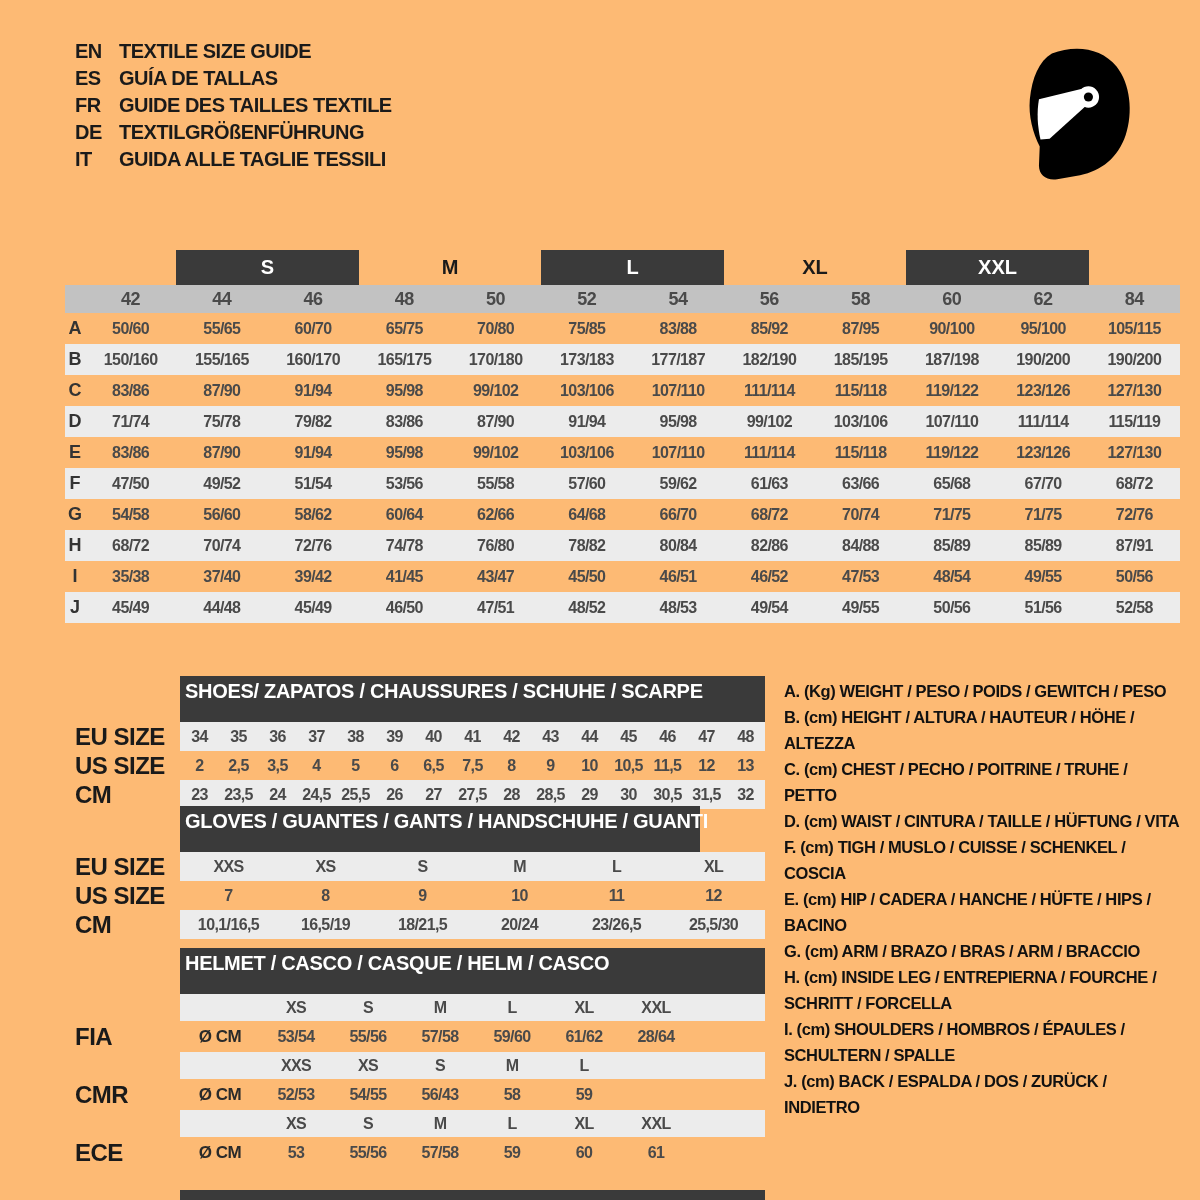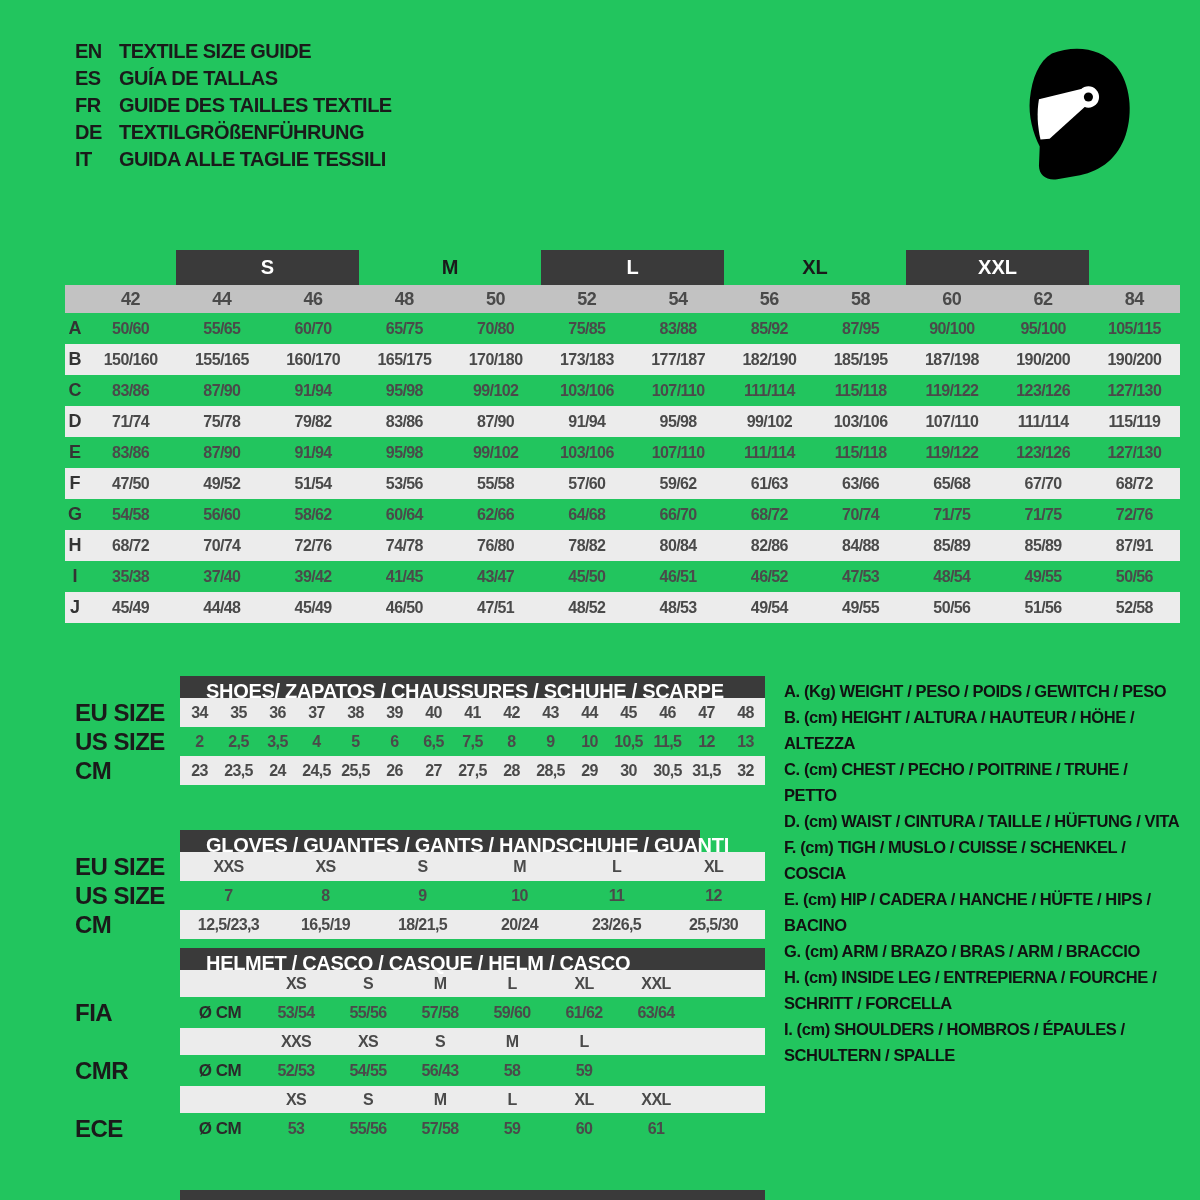--- a/index.html
+++ b/index.html
@@ -1,16 +1,16 @@
 <!DOCTYPE html>
 <html><head>
 <meta charset="utf-8">
 <style>
   html,body{margin:0;padding:0;background:#fff;}
-  #page{position:relative;width:1200px;height:1200px;background:#22c55e;overflow:hidden;
+  #page{position:relative;width:1200px;height:1200px;background:#fdba74;overflow:hidden;
         font-family:"Liberation Sans","DejaVu Sans",sans-serif;color:#1a1a1a;}
 
   
   .lang-block{position:absolute;left:75px;top:38px;}
   .lang-row{display:grid;grid-template-columns:44px auto;height:27px;align-items:center;}
   .lang-code,.lang-title{font-weight:bold;font-size:20px;letter-spacing:-0.5px;color:#1a1a1a;white-space:nowrap;}
 
   
   .helmet-logo{position:absolute;left:972px;top:26px;width:175px;height:180px;}
 
@@ -31,21 +31,21 @@
   .nb-cell{text-align:center;font-weight:bold;font-size:18px;color:#4a4a4a;letter-spacing:-0.5px;}
   .mt-row{display:grid;grid-template-columns:20px repeat(12,1fr);height:31px;align-items:center;}
   .mt-rows > .mt-row:nth-child(even){background:#ececec;}
   .mt-label{text-align:center;font-weight:bold;font-size:18px;color:#333;}
   .mt-cell{text-align:center;font-weight:bold;font-size:16px;color:#4a4a4a;letter-spacing:-0.6px;white-space:nowrap;}
   .dc{display:contents;}
 
   
   .mini{position:absolute;left:65px;width:1115px;}
   .sec-header{margin-left:115px;background:#3a3a3a;color:#fff;font-weight:bold;font-size:20px;
-              letter-spacing:-0.3px;height:22px;line-height:30px;padding-left:26px;box-sizing:border-box;
+              letter-spacing:-0.3px;height:46px;line-height:30px;padding-left:5px;box-sizing:border-box;
               white-space:nowrap;}
   .sec-header.w-shoes,.sec-header.w-helmet{width:585px;}
   .sec-header.w-gloves{width:520px;}
   .stripe{background-image:linear-gradient(#ececec,#ececec);background-repeat:no-repeat;
           background-position:115px 0;background-size:585px 100%;}
   .row-label{font-weight:bold;font-size:24px;color:#1a1a1a;text-align:left;padding-left:10px;
              letter-spacing:-0.5px;white-space:nowrap;}
   .cell{text-align:center;font-weight:bold;font-size:16px;color:#4a4a4a;letter-spacing:-0.6px;white-space:nowrap;}
 
   .sh-row{display:grid;grid-template-columns:115px repeat(15,39px) 1fr;height:29px;align-items:center;}
@@ -216,61 +216,61 @@
       </div>
         <div class="sh-row stripe-candidate stripe">
         <span class="row-label">CM</span>
         <span class="dc">
           
         <span class="cell">23</span><span class="cell">23,5</span><span class="cell">24</span><span class="cell">24,5</span><span class="cell">25,5</span><span class="cell">26</span><span class="cell">27</span><span class="cell">27,5</span><span class="cell">28</span><span class="cell">28,5</span><span class="cell">29</span><span class="cell">30</span><span class="cell">30,5</span><span class="cell">31,5</span><span class="cell">32</span></span>
       </div>
       </div>
   </div>
 
-  <div class="mini" style="top:806px;margin-top:24px;">
+  <div class="mini" style="top:806px;">
     <div class="sec-header w-gloves">GLOVES / GUANTES / GANTS / HANDSCHUHE / GUANTI</div>
     <div>
 
     <div class="gl-row stripe-candidate stripe">
         <span class="row-label">EU SIZE</span>
         <span class="dc">
           
         <span class="cell">XXS</span><span class="cell">XS</span><span class="cell">S</span><span class="cell">M</span><span class="cell">L</span><span class="cell">XL</span></span>
       </div>
         <div class="gl-row stripe-candidate">
         <span class="row-label">US SIZE</span>
         <span class="dc">
           
         <span class="cell">7</span><span class="cell">8</span><span class="cell">9</span><span class="cell">10</span><span class="cell">11</span><span class="cell">12</span></span>
       </div>
         <div class="gl-row stripe-candidate stripe">
         <span class="row-label">CM</span>
         <span class="dc">
           
-        <span class="cell">12,5/23,3</span><span class="cell">16,5/19</span><span class="cell">18/21,5</span><span class="cell">20/24</span><span class="cell">23/26,5</span><span class="cell">25,5/30</span></span>
+        <span class="cell">10,1/16,5</span><span class="cell">16,5/19</span><span class="cell">18/21,5</span><span class="cell">20/24</span><span class="cell">23/26,5</span><span class="cell">25,5/30</span></span>
       </div>
       </div>
   </div>
 
   <div class="mini" style="top:948px;">
     <div class="sec-header w-helmet">HELMET / CASCO / CASQUE / HELM / CASCO</div>
     <div>
 
     <div>
         <div class="hm-sizes stripe">
           <span class="dc">
             
           <span class="cell">XS</span><span class="cell">S</span><span class="cell">M</span><span class="cell">L</span><span class="cell">XL</span><span class="cell">XXL</span></span>
         </div>
         <div class="hm-vals">
           <span class="row-label">FIA</span>
           <span class="hm-unit">Ø CM</span>
           <span class="dc">
             
-          <span class="cell">53/54</span><span class="cell">55/56</span><span class="cell">57/58</span><span class="cell">59/60</span><span class="cell">61/62</span><span class="cell">63/64</span></span>
+          <span class="cell">53/54</span><span class="cell">55/56</span><span class="cell">57/58</span><span class="cell">59/60</span><span class="cell">61/62</span><span class="cell">28/64</span></span>
         </div>
       </div>
         <div>
         <div class="hm-sizes stripe">
           <span class="dc">
             
           <span class="cell">XXS</span><span class="cell">XS</span><span class="cell">S</span><span class="cell">M</span><span class="cell">L</span></span>
         </div>
         <div class="hm-vals">
           <span class="row-label">CMR</span>
@@ -301,17 +301,18 @@
 
   <div class="legend-line">A. (Kg) WEIGHT / PESO / POIDS / GEWITCH / PESO</div>
       <div class="legend-line">B. (cm) HEIGHT / ALTURA / HAUTEUR / HÖHE / ALTEZZA</div>
       <div class="legend-line">C. (cm) CHEST / PECHO / POITRINE / TRUHE / PETTO</div>
       <div class="legend-line">D. (cm) WAIST / CINTURA / TAILLE / HÜFTUNG / VITA</div>
       <div class="legend-line">F. (cm) TIGH / MUSLO / CUISSE / SCHENKEL / COSCIA</div>
       <div class="legend-line">E. (cm) HIP / CADERA / HANCHE / HÜFTE / HIPS / BACINO</div>
       <div class="legend-line">G. (cm) ARM / BRAZO / BRAS / ARM / BRACCIO</div>
       <div class="legend-line">H. (cm) INSIDE LEG / ENTREPIERNA / FOURCHE / SCHRITT / FORCELLA</div>
       <div class="legend-line">I. (cm) SHOULDERS / HOMBROS / ÉPAULES / SCHULTERN / SPALLE</div>
+      <div class="legend-line">J. (cm) BACK / ESPALDA / DOS / ZURÜCK / INDIETRO</div>
     </div>
 
   <div class="bottom-cut"></div>
 
 </div>
 
 </body></html>

